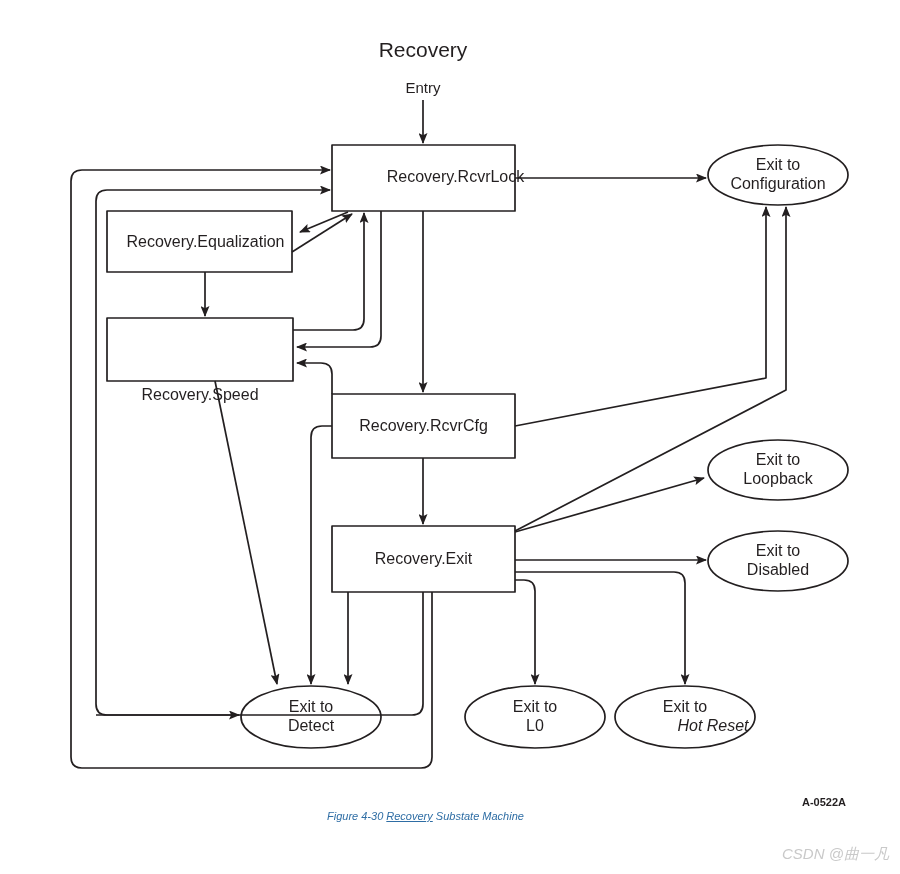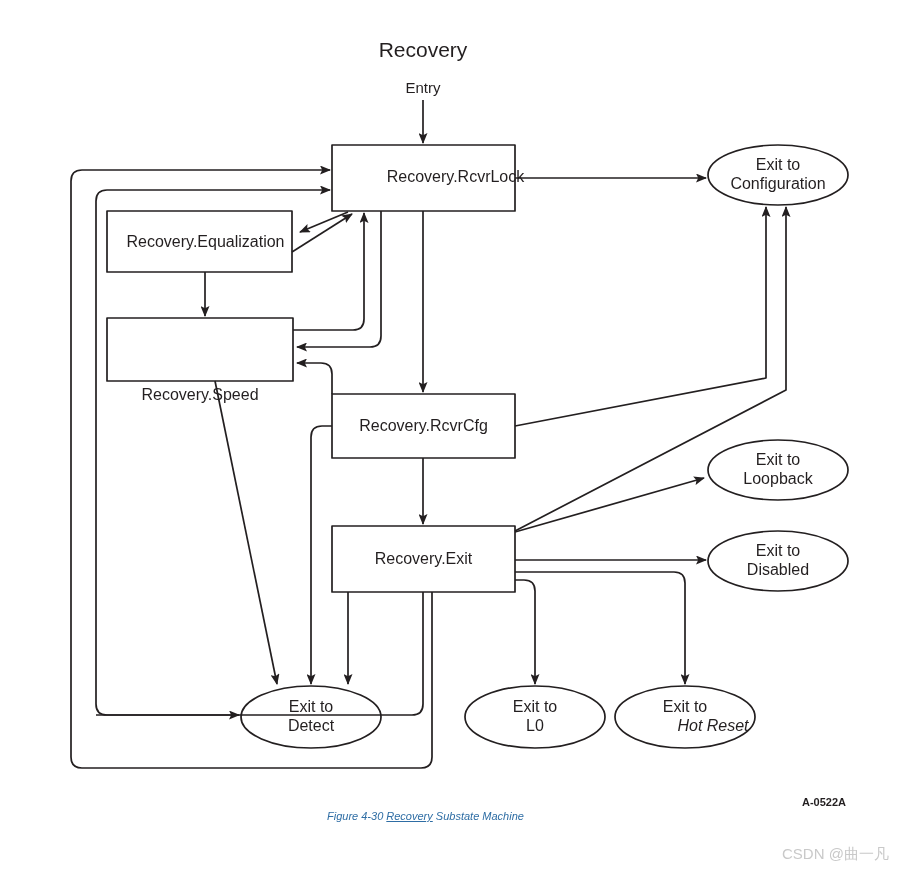--- a/index.html
+++ b/index.html
@@ -155,13 +155,13 @@
 
 <div class="node-label" style="left:615px;top:697px;width:140px;">Exit to</div>
 <div class="node-label" style="left:643px;top:716px;width:140px;font-style:italic;">Hot Reset</div>
 
 <div class="code-label" style="left:802px;top:776px;margin-top:20px;">A-0522A</div>
 
 <div class="caption" style="left:327px;top:810px;">
   <span>Figure  4-30 </span><span class="ul">Recovery</span><span> Substate Machine</span>
 </div>
 
-<div class="watermark" style="left:782px;top:845px;">CSDN @曲一凡</div>
+<div class="watermark" style="left:782px;top:845px;font-style:italic;">CSDN @曲一凡</div>
 
 </body></html>

